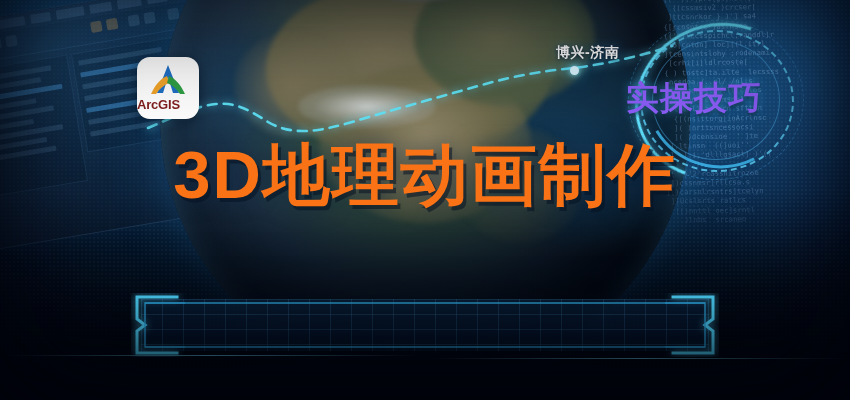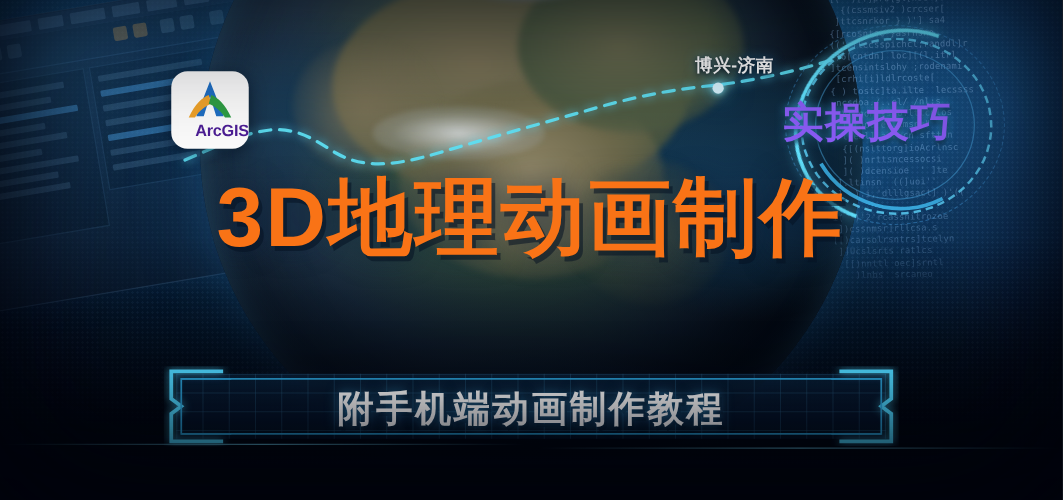--- a/index.html
+++ b/index.html
@@ -102,22 +102,22 @@
     text-shadow:0 0 8px rgba(70,190,255,.75),0 2px 4px rgba(0,4,12,.9);}
 
   
   .route-label{position:absolute;left:556px;top:44px;font-size:14px;font-weight:bold;color:#ffffff;
     letter-spacing:.5px;text-shadow:0 1px 4px rgba(0,8,20,.95),0 0 9px rgba(60,170,240,.55);}
 
   
   .logo{position:absolute;left:137px;top:57px;width:62px;height:62px;border-radius:13px;
     background:#fdfdfd;box-shadow:0 3px 12px rgba(0,10,25,.55);}
   .logo svg{position:absolute;left:9px;top:6px;}
-  .logo-word{position:absolute;left:0;right:0;bottom:7px;text-align:right;
-    font-size:13px;font-weight:bold;color:#4c1d95;letter-spacing:-.2px;margin-top:17px;}
+  .logo-word{position:absolute;left:0;right:0;bottom:7px;text-align:left;
+    font-size:13px;font-weight:bold;color:#7f1d1d;letter-spacing:-.2px;margin-top:17px;}
 
   
   .title{position:absolute;left:0;right:0;top:141px;text-align:center;
     font-size:67px;font-weight:bold;color:#f97316;letter-spacing:2px;line-height:1;
     text-shadow:3px 4px 0 rgba(6,18,34,.55), 0 0 22px rgba(10,30,60,.7);}
   .subtitle{position:absolute;left:0;right:0;top:231px;text-align:center;
     font-size:33px;font-weight:bold;color:#5fe3f7;letter-spacing:2px;line-height:1;
     text-shadow:0 0 10px rgba(40,190,235,.85), 2px 3px 0 rgba(4,20,40,.75);}
 
   
@@ -278,19 +278,18 @@
         <path d="M46,4 L6,4 L6,26 L14,32 L6,38 L6,60 L46,60"></path>
         <path d="M542,4 L582,4 L582,26 L574,32 L582,38 L582,60 L542,60"></path>
       </g>
       <g fill="none" stroke="#2ea8e0" stroke-width="1.4" opacity=".92">
         <path d="M54,10 L14,10 L14,54 L54,54"></path>
         <path d="M534,10 L574,10 L574,54 L534,54"></path>
         <path d="M14,10 L574,10"></path>
         <path d="M14,54 L574,54"></path>
       </g>
     </svg>
-    <div class="banner-text">附手机端动画制作教程</div>
   </div>
 
   <div class="streak s1"></div>
   <div class="streak s2"></div>
   <div class="vig"></div>
 </div>
 
 </body></html>

